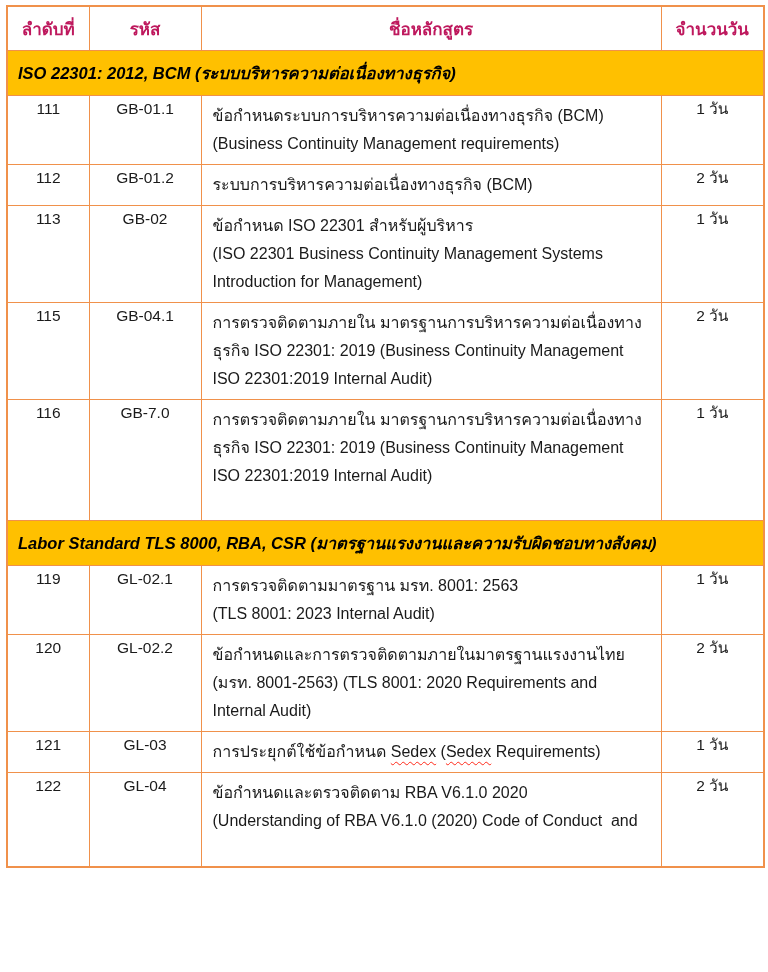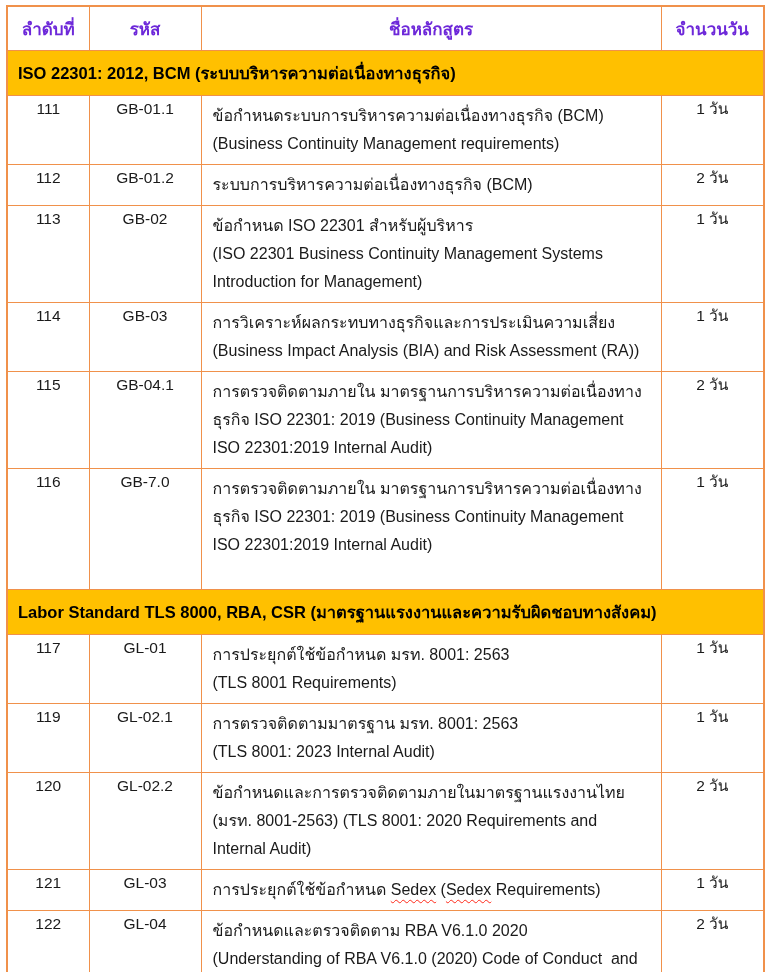--- a/index.html
+++ b/index.html
@@ -27,30 +27,31 @@
     vertical-align: top;
     box-sizing: border-box;
   }
   .course-table th {
     font-weight: bold;
     font-size: 17px;
     text-align: center;
     vertical-align: middle;
     padding: 8px 12px;
     height: 40px;
-    color: #6d28d9;
+    color: #be185d;
   }
   td.band-cell {
     background: var(--band-bg, #FFC000);
     font-weight: bold;
     font-size: 16.5px;
     color: #000;
     padding: 9px 10px;
     height: 38px;
     vertical-align: middle;
+    font-style: italic;
   }
   td.cell-no, td.cell-code, td.cell-days {
     text-align: center;
     font-size: 15.5px;
     padding: 0 2px;
     line-height: 26px;
   }
   td.cell-name {
     text-align: left;
     font-size: 16px;
@@ -115,29 +116,20 @@
         <tr class="row-3line">
           <td class="cell-no">113</td>
           <td class="cell-code">GB-02</td>
           <td class="cell-name">
             <div class="name-line"><span>ข้อกำหนด ISO 22301 สำหรับผู้บริหาร</span></div>
             <div class="name-line"><span>(ISO 22301 Business Continuity Management Systems</span></div>
             <div class="name-line"><span>Introduction for Management)</span></div>
           </td>
           <td class="cell-days">1 วัน</td>
         </tr>
-        <tr class="row-2line">
-          <td class="cell-no">114</td>
-          <td class="cell-code">GB-03</td>
-          <td class="cell-name">
-            <div class="name-line"><span>การวิเคราะห์ผลกระทบทางธุรกิจและการประเมินความเสี่ยง</span></div>
-            <div class="name-line"><span>(Business Impact Analysis (BIA) and Risk Assessment (RA))</span></div>
-          </td>
-          <td class="cell-days">1 วัน</td>
-        </tr>
         <tr class="row-3line">
           <td class="cell-no">115</td>
           <td class="cell-code">GB-04.1</td>
           <td class="cell-name">
             <div class="name-line"><span>การตรวจติดตามภายใน มาตรฐานการบริหารความต่อเนื่องทาง</span></div>
             <div class="name-line"><span>ธุรกิจ ISO 22301: 2019 (Business Continuity Management</span></div>
             <div class="name-line"><span>ISO 22301:2019 Internal Audit)</span></div>
           </td>
           <td class="cell-days">2 วัน</td>
         </tr>
@@ -146,29 +138,20 @@
           <td class="cell-code">GB-7.0</td>
           <td class="cell-name">
             <div class="name-line"><span>การตรวจติดตามภายใน มาตรฐานการบริหารความต่อเนื่องทาง</span></div>
             <div class="name-line"><span>ธุรกิจ ISO 22301: 2019 (Business Continuity Management</span></div>
             <div class="name-line"><span>ISO 22301:2019 Internal Audit)</span></div>
           </td>
           <td class="cell-days">1 วัน</td>
         </tr>
         <tr>
           <td class="band-cell" colspan="4">Labor Standard TLS 8000, RBA, CSR (มาตรฐานแรงงานและความรับผิดชอบทางสังคม)</td>
-        </tr>
-        <tr class="row-2line">
-          <td class="cell-no">117</td>
-          <td class="cell-code">GL-01</td>
-          <td class="cell-name">
-            <div class="name-line"><span>การประยุกต์ใช้ข้อกำหนด มรท. 8001: 2563</span></div>
-            <div class="name-line"><span>(TLS 8001 Requirements)</span></div>
-          </td>
-          <td class="cell-days">1 วัน</td>
         </tr>
         <tr class="row-2line">
           <td class="cell-no">119</td>
           <td class="cell-code">GL-02.1</td>
           <td class="cell-name">
             <div class="name-line"><span>การตรวจติดตามมาตรฐาน มรท. 8001: 2563</span></div>
             <div class="name-line"><span>(TLS 8001: 2023 Internal Audit)</span></div>
           </td>
           <td class="cell-days">1 วัน</td>
         </tr>

